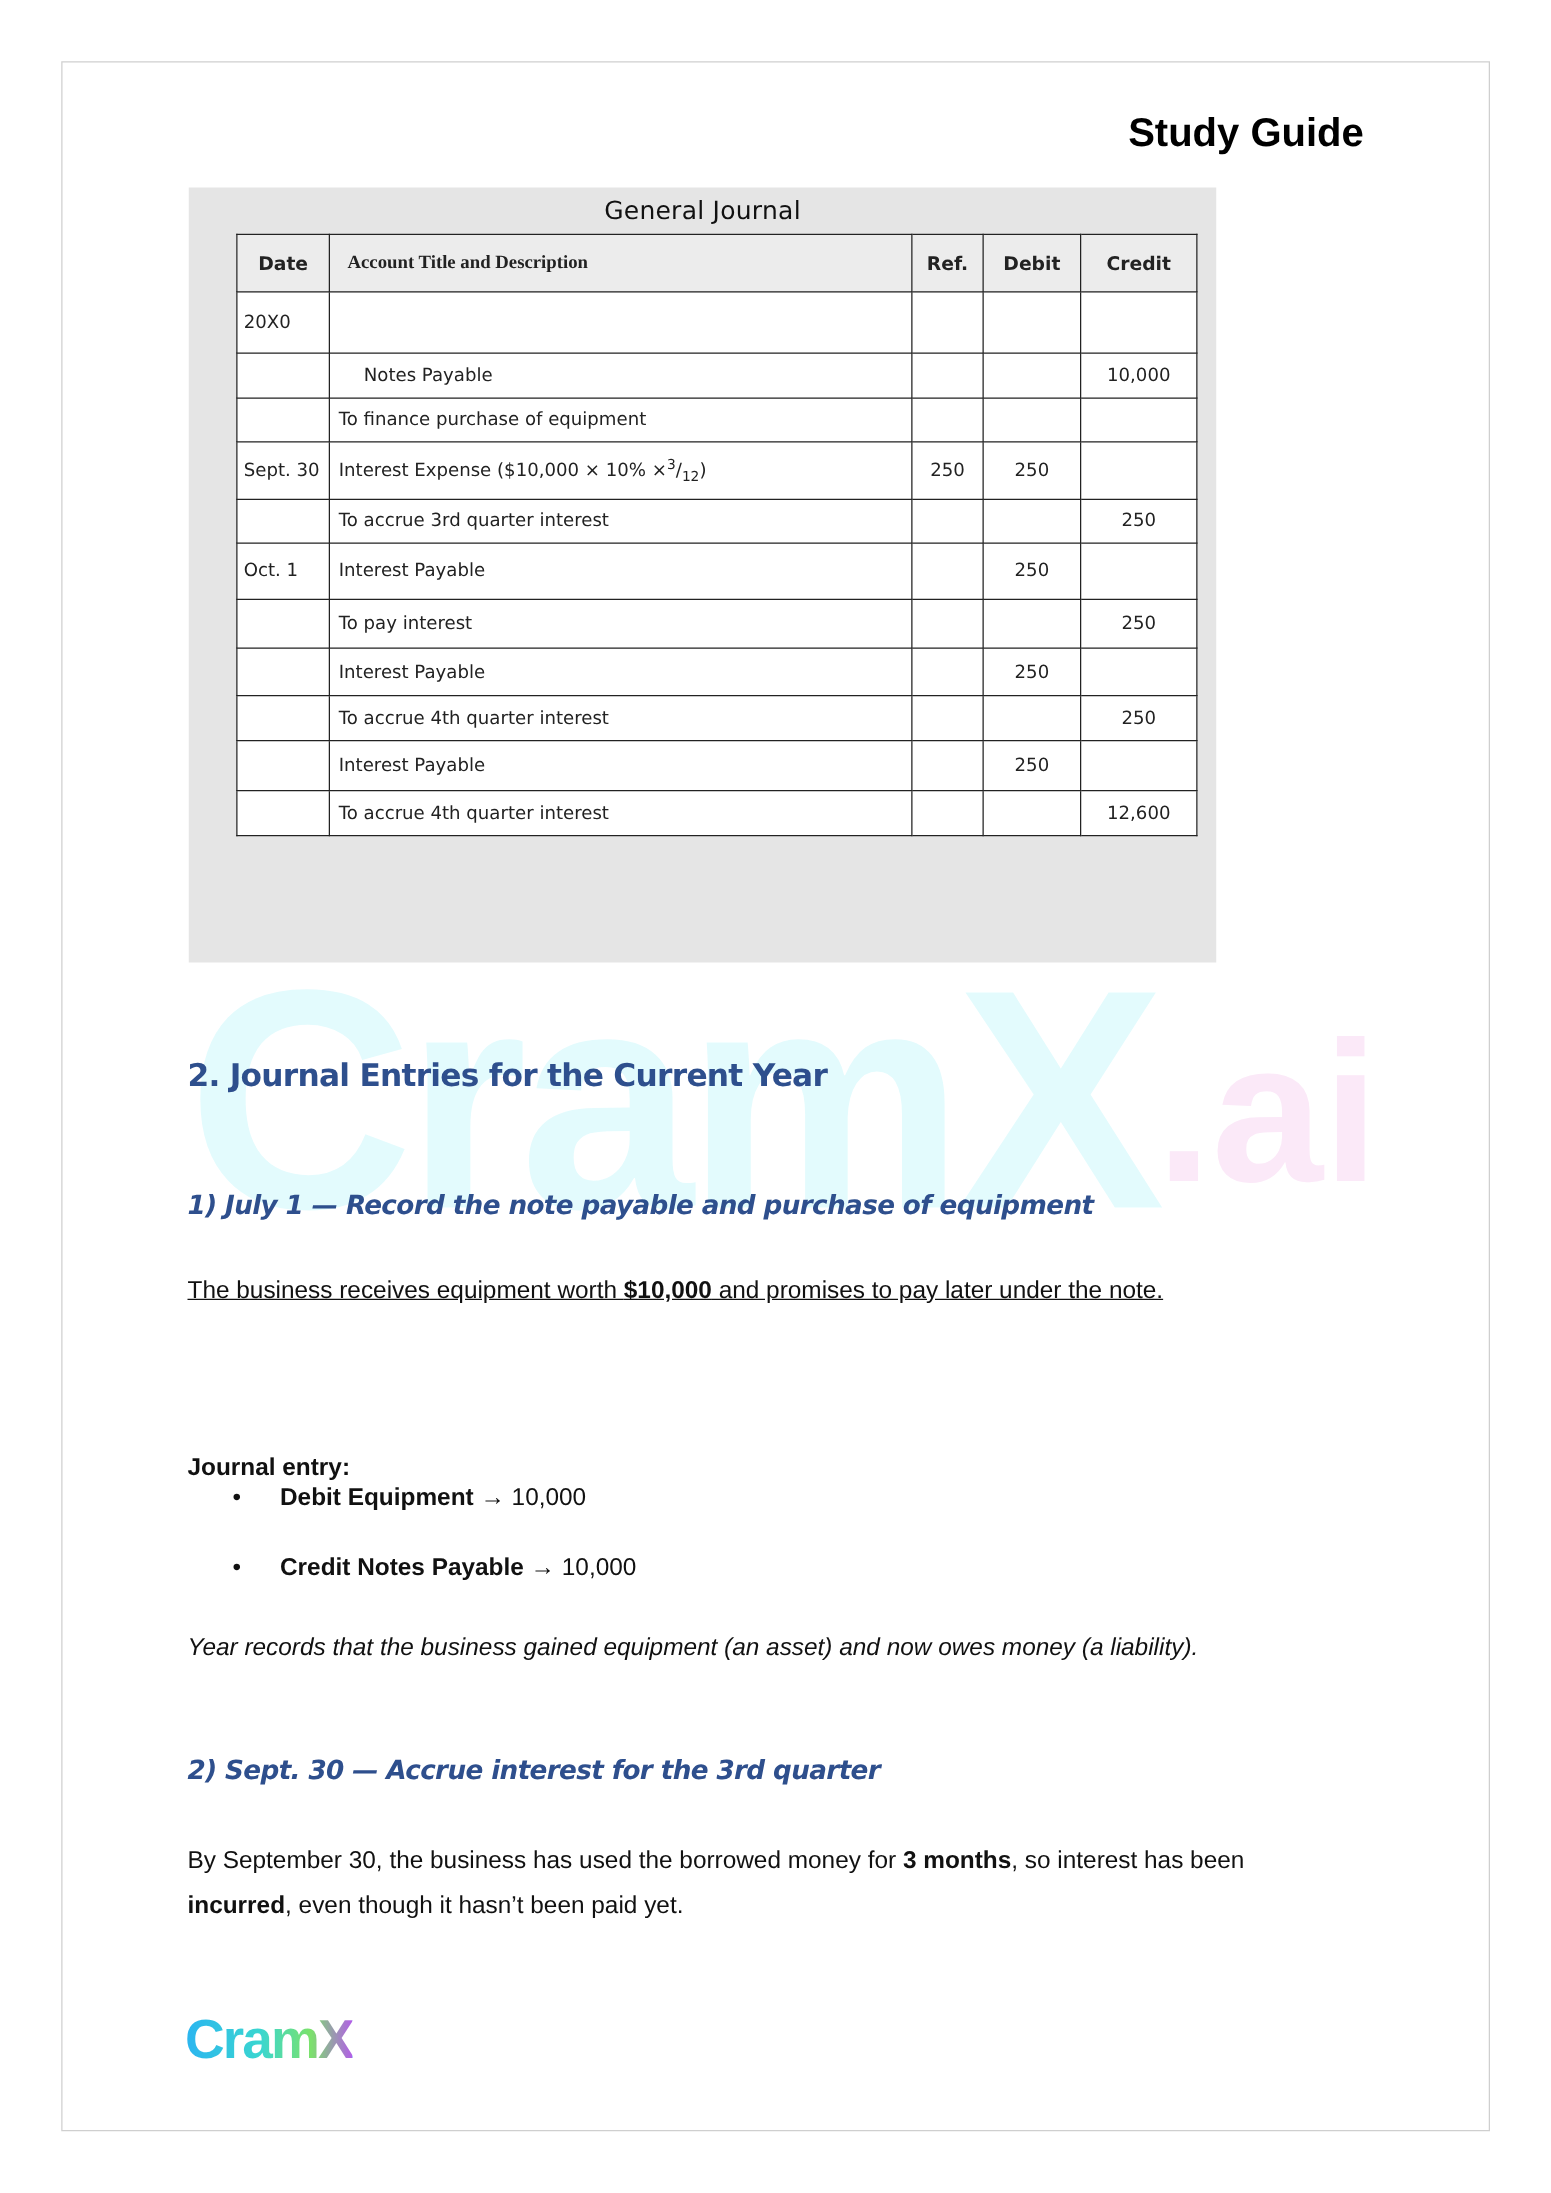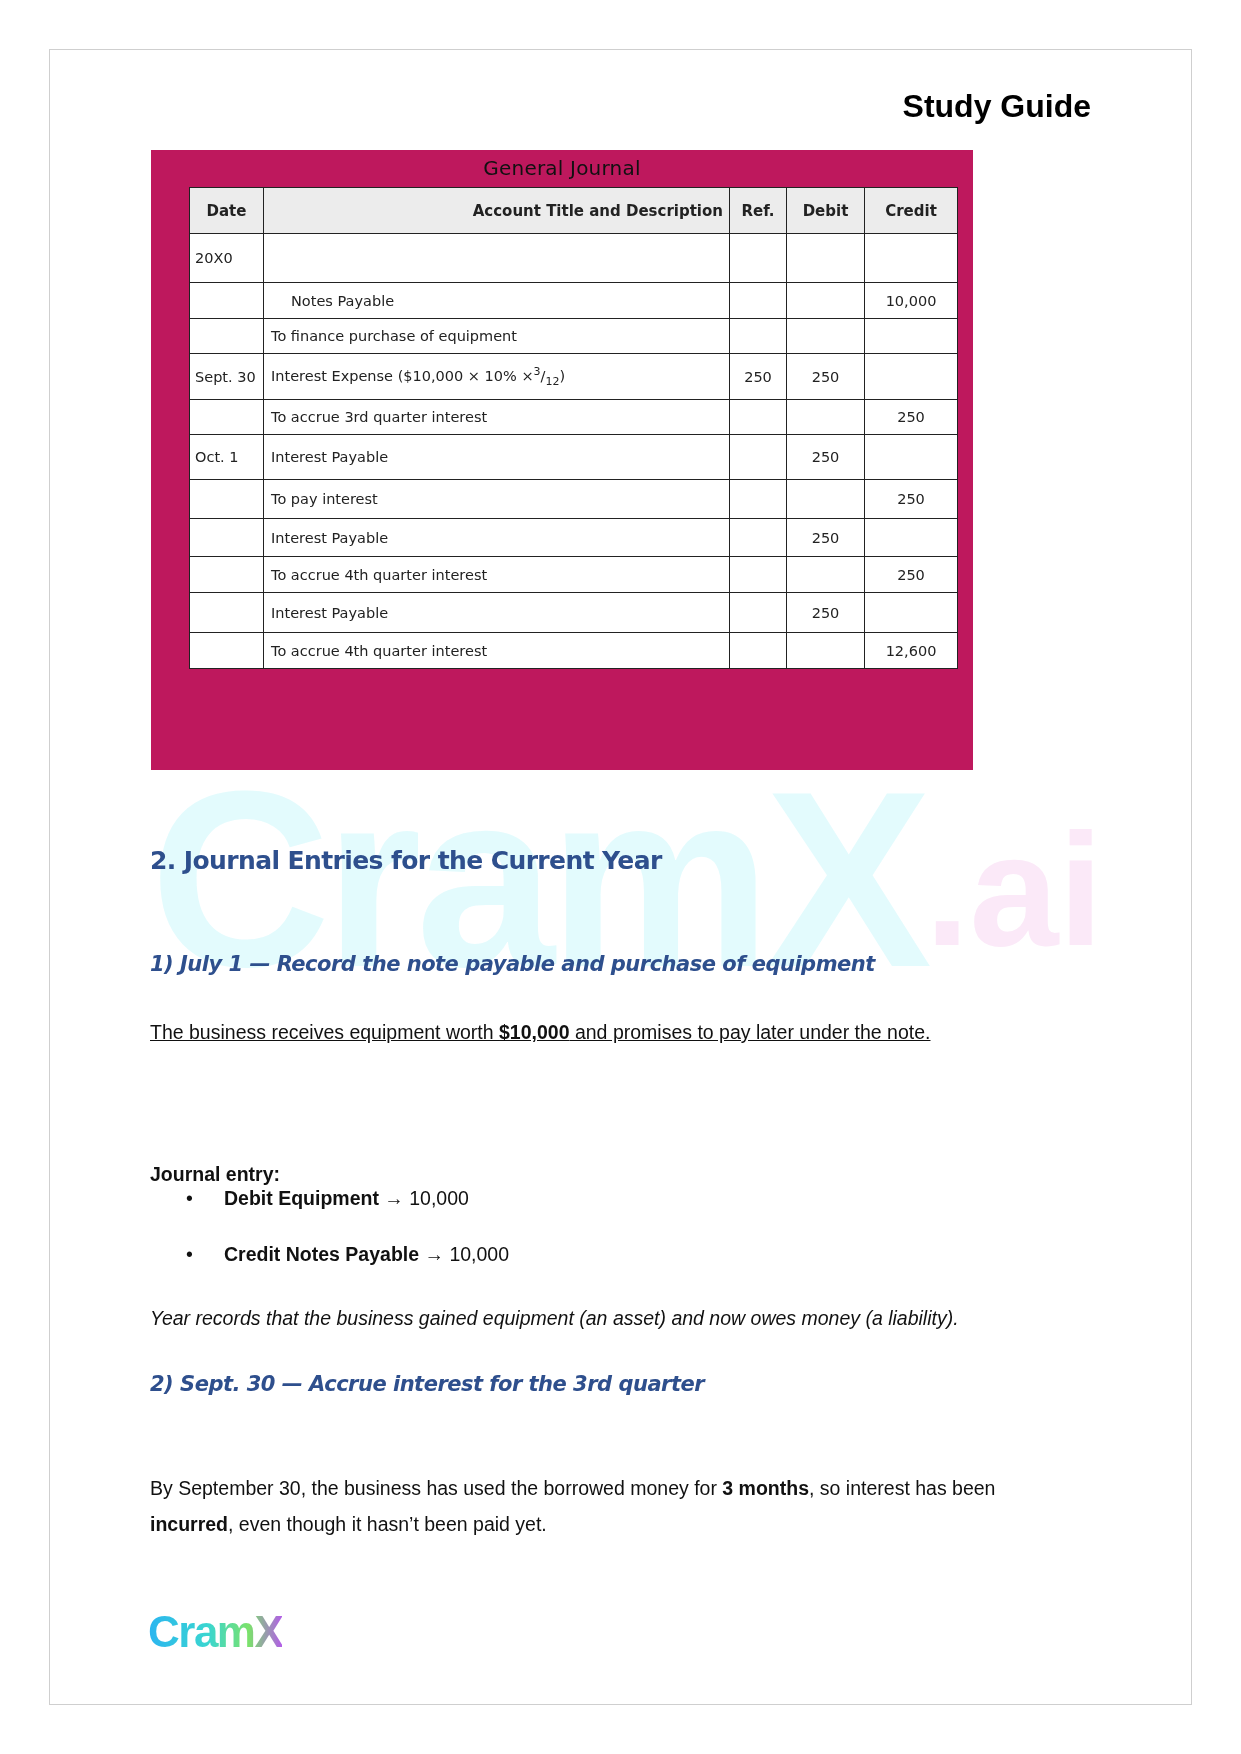--- a/index.html
+++ b/index.html
@@ -1,44 +1,44 @@
 <!DOCTYPE html>
 <html><head>
 <meta charset="utf-8">
 <style>
   html, body { margin: 0; padding: 0; background: #ffffff; }
   body { width: 1241px; height: 1754px; position: relative; overflow: hidden; font-family: "Liberation Sans", sans-serif; color: #000; }
   .page-frame { position: absolute; left: 49px; top: 49px; width: 1143px; height: 1656px; border: 1px solid #cfcfcf; box-sizing: border-box; }
   .header-title { position: absolute; right: 150px; top: 88px; font-size: 32px; font-weight: bold; font-family: "Liberation Sans", sans-serif; }
 
   
-  .journal-wrap { position: absolute; left: 151px; top: 150px; width: 822px; height: 620px; background: #be185d; }
+  .journal-wrap { position: absolute; left: 151px; top: 150px; width: 822px; height: 620px; background: #e5e5e5; }
   .journal-caption { position: absolute; left: 0; right: 0; top: 6px; text-align: center; font-size: 20px; font-family: "DejaVu Sans", sans-serif; color: #111; letter-spacing: 0.2px; }
   table.journal { position: absolute; left: 38px; top: 37px; border-collapse: collapse; font-family: "DejaVu Sans", sans-serif; font-size: 14.5px; color: #222; background: #fff; }
   table.journal th, table.journal td { border: 1.6px solid #222; padding: 0 6px; vertical-align: middle; }
   table.journal th { background: #ececec; font-weight: bold; height: 45px; text-align: center; font-size: 15px; }
-  table.journal th.acct { text-align: right; padding-left: 14px; }
+  table.journal th.acct { text-align: left; padding-left: 14px; font-family: Liberation Serif, serif; }
   table.journal td.date { width: 62px; text-align: left; padding-left: 5px; }
   table.journal td.acct { width: 432px; padding-left: 7px; }
   table.journal td.acct.indent { padding-left: 27px; }
   table.journal td.ref { width: 44px; text-align: center; }
   table.journal td.debit { width: 65px; text-align: center; }
   table.journal td.credit { width: 80px; text-align: center; }
   table.journal td sup { font-size: 11px; }
   table.journal td sub { font-size: 11px; }
 
   
   .watermark { position: absolute; left: 150px; top: 760px; width: 950px; height: 240px; pointer-events: none; }
   .wm-text { position: absolute; left: 0; top: 0; font-family: "Liberation Sans", sans-serif; font-weight: bold; font-size: 250px; line-height: 240px; letter-spacing: -6px; color: #e2fbfd; opacity: 0.95; }
   .wm-ai { position: absolute; left: 775px; top: 50px; font-family: "Liberation Sans", sans-serif; font-weight: bold; font-size: 160px; line-height: 160px; color: #fbe9f8; }
 
   .h2 { position: absolute; left: 150px; top: 846px; font-family: "DejaVu Sans", sans-serif; font-weight: bold; font-size: 25px; color: #2e4f8d; letter-spacing: -0.6px; }
   .h3 { position: absolute; left: 150px; font-family: "DejaVu Sans", sans-serif; font-weight: bold; font-style: italic; font-size: 21px; color: #2e4f8d; letter-spacing: -0.5px; }
   .h3.s1 { top: 952px; }
-  .h3.s2 { top: 1372px; }
+  .h3.s2 { top: 1404px; }
   .para { position: absolute; left: 150px; width: 930px; font-size: 19.5px; line-height: 36px; font-family: "Liberation Sans", sans-serif; color: #111; }
   .p1 { top: 1014px; text-decoration: underline; }
   .p-label { top: 1126px; font-weight: bold; margin-top: 30px; }
   .p-italic { top: 1300px; font-style: italic; }
   .p2 { top: 1470px; }
   ul.entries { position: absolute; left: 150px; top: 1180px; margin: 0; padding: 0; list-style: none; font-size: 19.5px; font-family: "Liberation Sans", sans-serif; color: #111; }
   ul.entries li { position: relative; padding-left: 74px; height: 56px; line-height: 36px; }
   ul.entries li .bullet { position: absolute; left: 36px; top: 0; }
   .footer-logo { position: absolute; left: 148px; top: 1607px; font-family: "Liberation Sans", sans-serif; font-weight: bold; font-size: 44px; letter-spacing: -1.5px; background: linear-gradient(90deg, #2bb5f0 0%, #3ad6d0 45%, #7be26b 75%, #b35de8 100%); -webkit-background-clip: text; background-clip: text; color: transparent; }
 </style>

